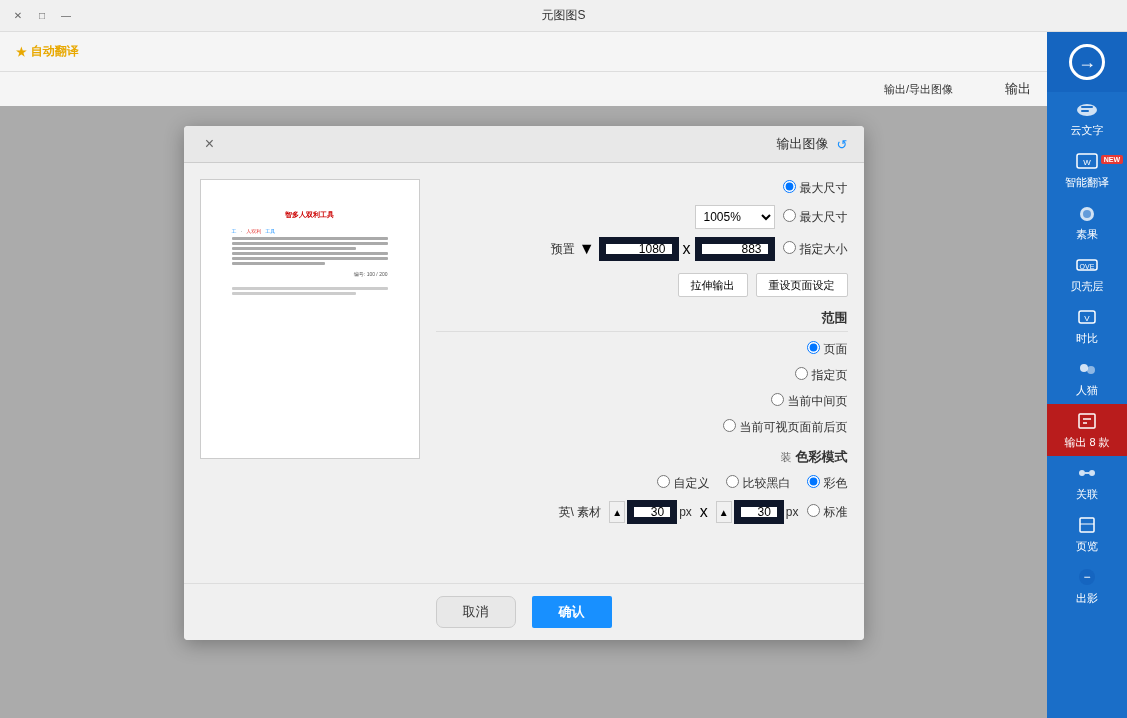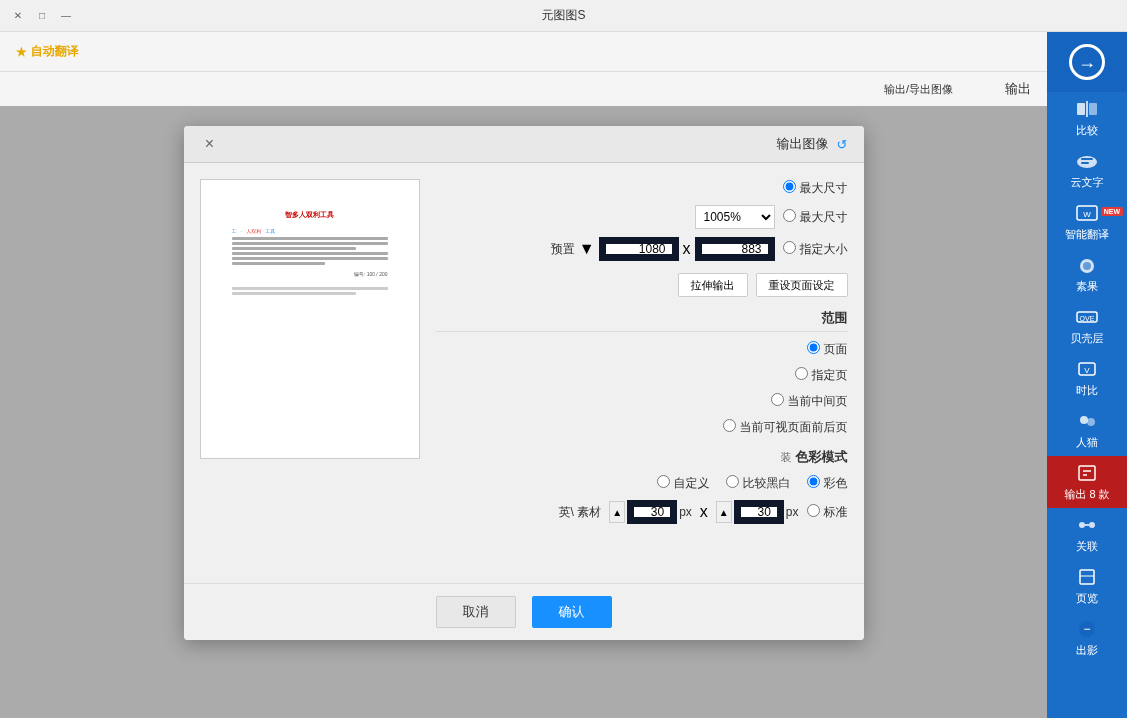--- a/index.html
+++ b/index.html
@@ -295,32 +295,33 @@
       border-top: 1px solid #ddd;
       background: #f0f0f0;
     }
     .btn-cancel {
       width: 80px;
       height: 32px;
       border: 1px solid #ccc;
       background: #e8e8e8;
       font-size: 13px;
       cursor: pointer;
-      border-radius: 2px;
+      border-radius: 7px;
       color: #333;
     }
     .btn-confirm {
       width: 80px;
       height: 32px;
       border: none;
       background: #1890ff;
       color: white;
       font-size: 13px;
       cursor: pointer;
       border-radius: 2px;
+      font-weight: bold;
     }
 
     
     .right-sidebar {
       width: 80px;
       background: #1a6ec8;
       display: flex;
       flex-direction: column;
       align-items: center;
       padding: 0;
@@ -623,30 +624,20 @@
 
     </div>
   </div>
 
   <div class="right-sidebar">
 
     <div class="sidebar-top-btn">
       <div class="sidebar-arrow">→</div>
     </div>
 
-    <div class="sidebar-item">
-      <div class="sidebar-item-icon">
-        <svg width="20" height="16" viewBox="0 0 20 16">
-            <rect x="0" y="2" width="8" height="12" fill="white" opacity="0.8" rx="1"></rect>
-            <rect x="12" y="2" width="8" height="12" fill="white" opacity="0.5" rx="1"></rect>
-            <line x1="10" y1="0" x2="10" y2="16" stroke="white" stroke-width="1.5"></line>
-          </svg>
-      </div>
-      <span class="sidebar-item-label">比较</span>
-    </div>
 
     <div class="sidebar-item">
       <div class="sidebar-item-icon">
         <svg width="24" height="18" viewBox="0 0 24 18">
             <ellipse cx="12" cy="10" rx="10" ry="6" fill="white" opacity="0.8"></ellipse>
             <rect x="6" y="6" width="12" height="2" fill="#1a6ec8" rx="1"></rect>
             <rect x="6" y="10" width="8" height="2" fill="#1a6ec8" rx="1"></rect>
           </svg>
       </div>
       <span class="sidebar-item-label">云文字</span>

